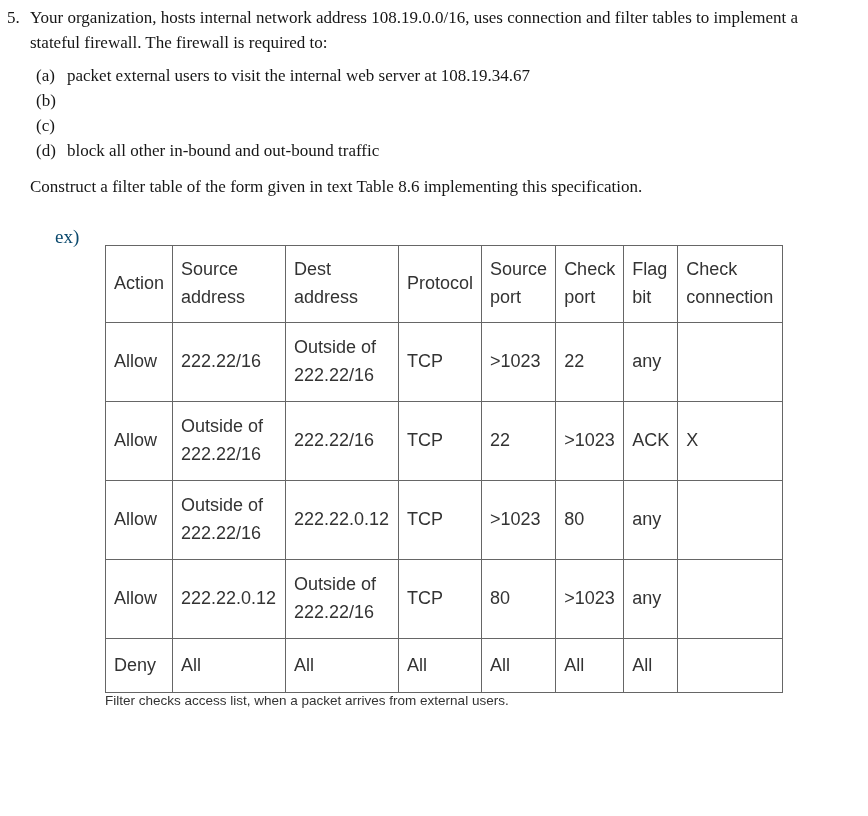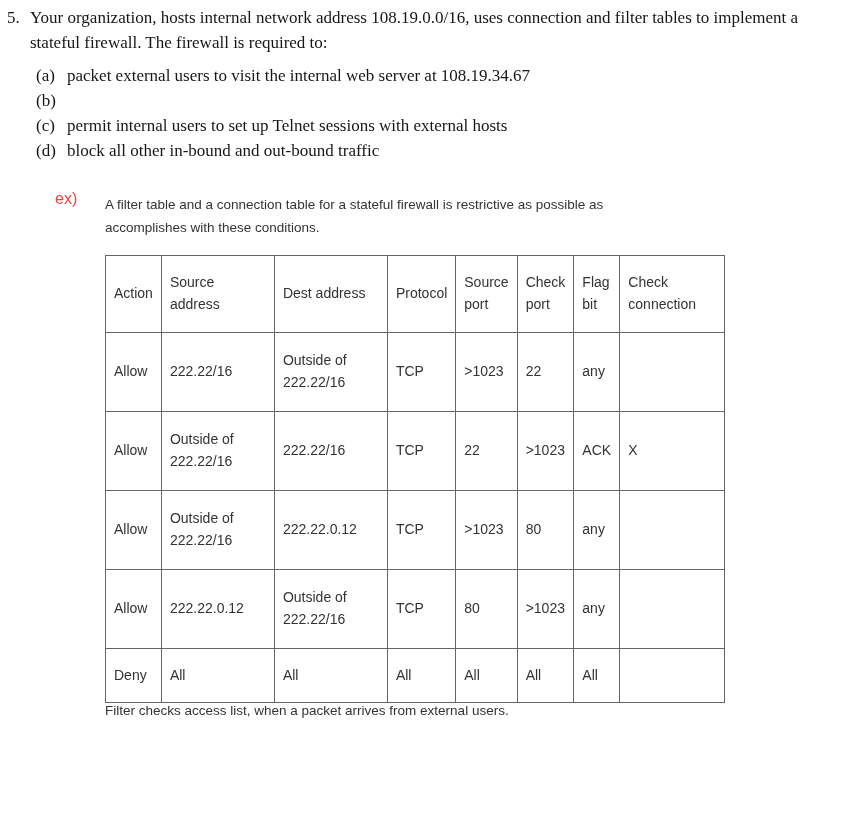--- a/index.html
+++ b/index.html
@@ -28,37 +28,37 @@
   .instruction { margin: 11px 0 0 23px; }
 
   
   .answer {
     margin: 30px 0 0 48px;
     display: flex;
     color: #333333;
     font-size: 13.5px;
   }
   .ex-label {
-    font-family: Liberation Sans, sans-serif;
-    font-size: 16px;
-    color: #ef4444;
+    font-family: Liberation Serif, serif;
+    font-size: 19px;
+    color: #0c4a6e;
     width: 50px;
     flex: 0 0 auto;
     margin-top: -3px;
   }
   .answer-body { flex: 1 1 auto; }
   .answer-desc { max-width: 535px; line-height: 23px; }
   .table-caption { font-weight: bold; margin-top: 10px; }
 
   
   table.filter-table {
     border-collapse: collapse;
     margin-top: 16px;
     color: #333333;
-    font-size: 14px;
+    font-size: 18px;
   }
   .filter-table th, .filter-table td {
     border: 1px solid #666666;
     text-align: left;
     vertical-align: middle;
     padding: 6px 8px;
     font-weight: normal;
     white-space: pre-line;
     line-height: 1.55;
   }
@@ -82,35 +82,34 @@
     <div class="subitems">
       <div class="subitem">
         <span class="subitem-label">(a)</span>
         <span class="subitem-text">packet external users to visit the internal web server at 108.19.34.67</span>
       </div>
       <div class="subitem">
         <span class="subitem-label">(b)</span>
       </div>
       <div class="subitem">
         <span class="subitem-label">(c)</span>
-        <span class="subitem-text">permit internal users to set up Telnet sessions with external hosts</span>
       </div>
       <div class="subitem">
         <span class="subitem-label">(d)</span>
         <span class="subitem-text">block all other in-bound and out-bound traffic</span>
       </div>
     </div>
 
+    <p class="instruction">Construct a filter table of the form given in text Table 8.6 implementing this specification.</p>
   </div>
 
   <div class="answer">
     <span class="ex-label">ex)</span>
 
     <div class="answer-body">
-      <p class="answer-desc">A filter table and a connection table for a stateful firewall is restrictive as possible as accomplishes with these conditions.</p>
 
       <table class="filter-table">
         <colgroup>
           <col style="width:47px">
           <col style="width:113px">
           <col style="width:113px">
           <col style="width:62px">
           <col style="width:61px">
           <col style="width:50px">
           <col style="width:46px">

